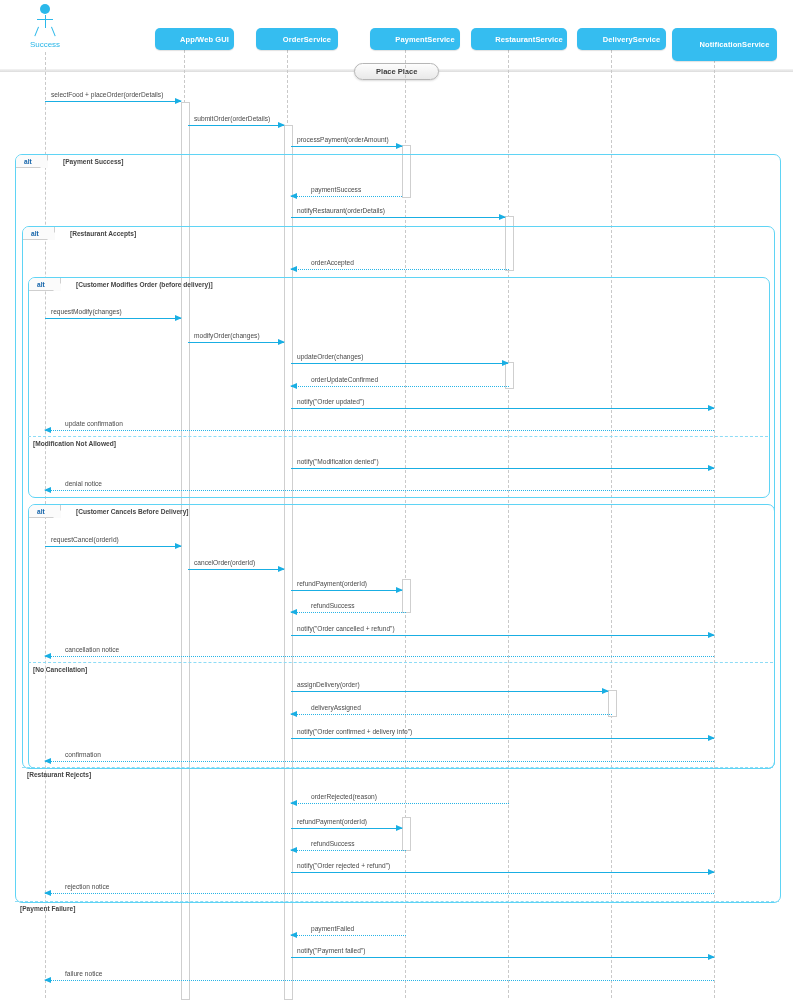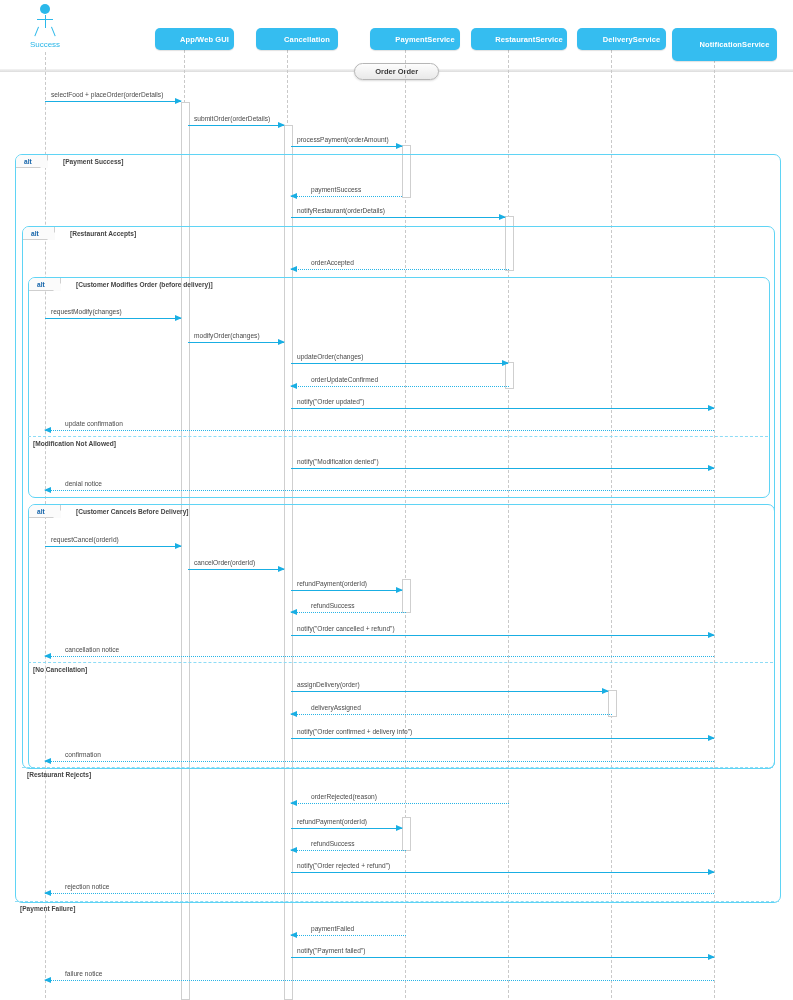--- a/index.html
+++ b/index.html
@@ -55,21 +55,21 @@
   .elsedivider{position:absolute;height:0;border-top:1px dashed #8ddcf6;}
 </style>
 </head>
 <body>
 
 <div id="canvas">
 
   <div class="titlerule" style="top:71px"></div>
   <div class="titlebar" style="top:69px"></div>
   <div class="titlebadge" id="title-badge" style="left: 354px; top: 63px; width: 83.4px; height: 15px;">
-    <span>Order Order</span>
+    <span>Place Place</span>
   </div>
 
   <div id="layer-lifelines">
       <div class="lifeline" style="left: 45px; top: 52px; height: 946px;"></div>
       <div class="lifeline" style="left: 184px; top: 50px; height: 948px;"></div>
       <div class="lifeline" style="left: 287px; top: 50px; height: 948px;"></div>
       <div class="lifeline" style="left: 405px; top: 50px; height: 948px;"></div>
       <div class="lifeline" style="left: 508px; top: 50px; height: 948px;"></div>
       <div class="lifeline" style="left: 611px; top: 50px; height: 948px;"></div>
       <div class="lifeline" style="left: 714px; top: 50px; height: 948px;"></div>
@@ -80,21 +80,21 @@
         <div class="actor-body" style="left: 44.5px; top: 15px; width: 1px; height: 13px;"></div>
         <div class="actor-body" style="left: 37px; top: 19px; width: 16px; height: 1px;"></div>
         <div class="actor-body" style="left: 38px; top: 27px; width: 1px; height: 10px; transform: rotate(22deg); transform-origin: right top;"></div>
         <div class="actor-body" style="left: 51px; top: 27px; width: 1px; height: 10px; transform: rotate(-22deg); transform-origin: left top;"></div>
         <div class="actor-label" style="left: 5px; top: 40px; width: 80px;">Success</div>
       </div>
       <div class="pbox" style="left: 155px; top: 28px; width: 59px; height: 22px;">
         <span>App/Web GUI</span>
       </div>
       <div class="pbox" style="left: 256px; top: 28px; width: 62px; height: 22px;">
-        <span>Cancellation</span>
+        <span>OrderService</span>
       </div>
       <div class="pbox" style="left: 370px; top: 28px; width: 70px; height: 22px;">
         <span>PaymentService</span>
       </div>
       <div class="pbox" style="left: 471px; top: 28px; width: 76px; height: 22px;">
         <span>RestaurantService</span>
       </div>
       <div class="pbox" style="left: 577px; top: 28px; width: 69px; height: 22px;">
         <span>DeliveryService</span>
       </div>

